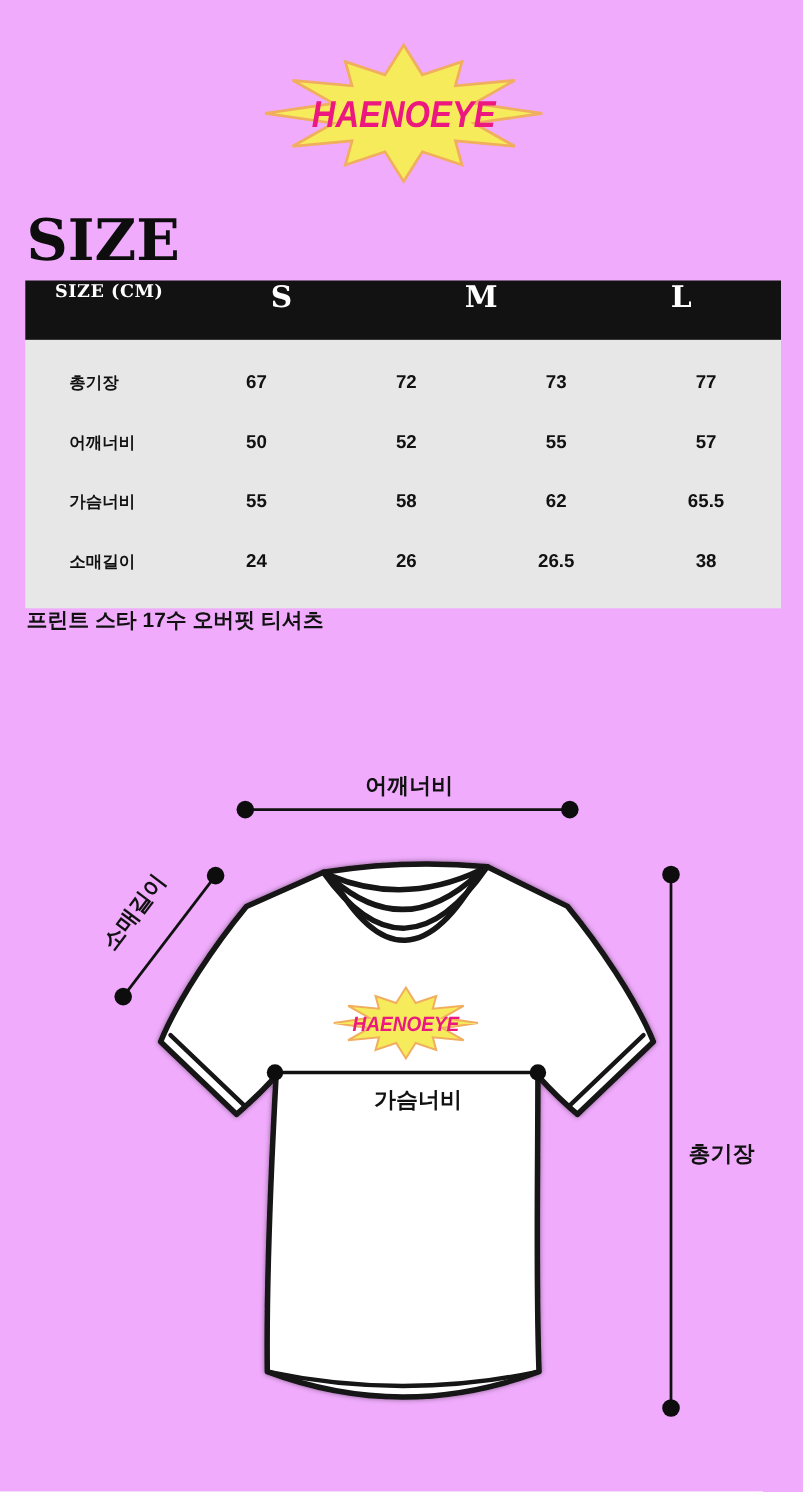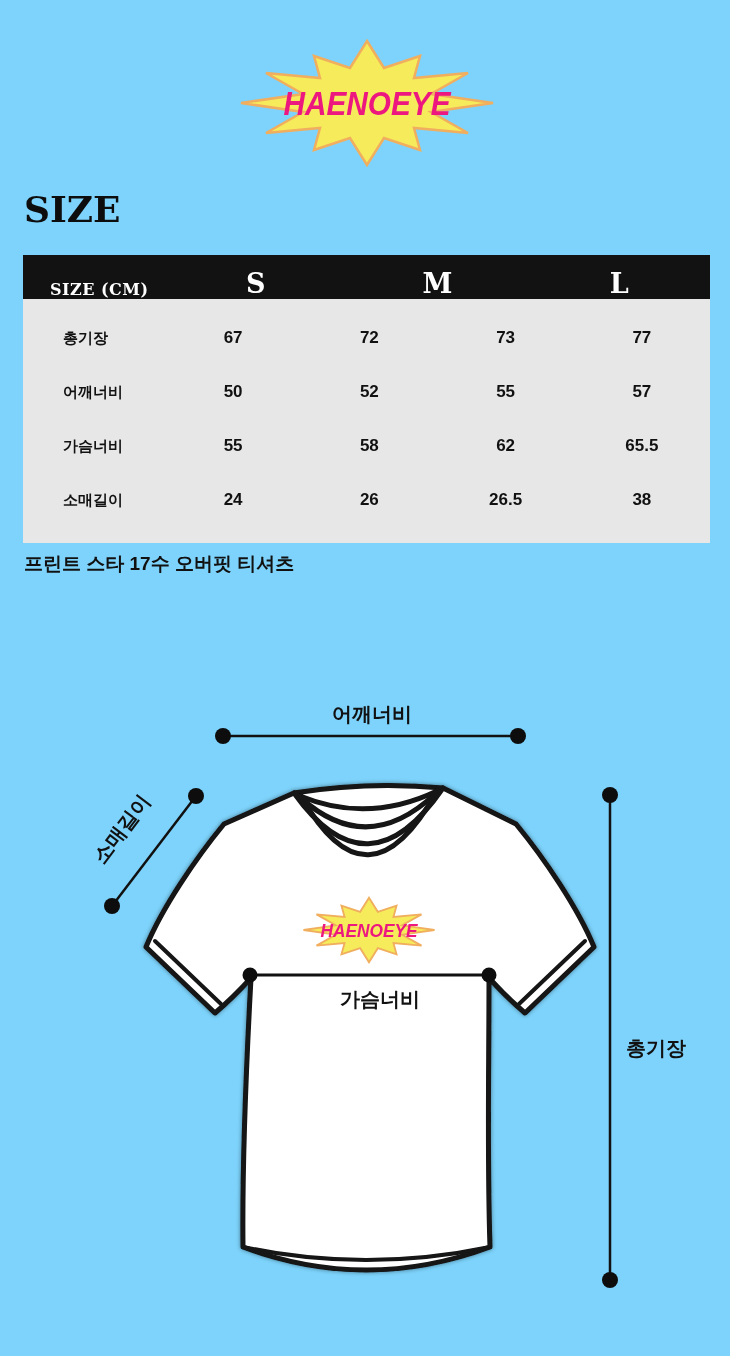--- a/index.html
+++ b/index.html
@@ -1,26 +1,26 @@
 <!DOCTYPE html>
 <html><head>
 <meta charset="utf-8">
 <style>
   html,body{margin:0;padding:0;background:#fff;}
-  .page{position:relative;width:730px;height:1356px;background:#7dd3fc;overflow:hidden;
+  .page{position:relative;width:730px;height:1356px;background:#f0abfc;overflow:hidden;
         font-family:"Liberation Sans",sans-serif;color:#111;}
   
   .brand-logo{position:absolute;left:0;top:20px;width:730px;height:185px;}
   
   .page-title{position:absolute;left:24px;top:188px;margin:0;
-              font-family:"DejaVu Serif",serif;font-weight:bold;font-size:36px;
+              font-family:"DejaVu Serif",serif;font-weight:bold;font-size:52px;
               letter-spacing:0px;color:#0d0d0d;}
   
   .size-table{position:absolute;left:23px;top:255px;width:687px;}
-  .thead{display:flex;align-items:flex-end;background:#121212;height:44px;color:#ffffff;}
+  .thead{display:flex;align-items:flex-start;background:#121212;height:54px;color:#ffffff;}
   .thead .tlabel{font-family:"DejaVu Serif",serif;font-weight:bold;font-size:16px;letter-spacing:.5px;}
   .tlabel{width:115px;padding-left:27px;flex:0 0 auto;}
   .tcol{flex:1;text-align:center;font-family:"DejaVu Serif",serif;font-weight:bold;font-size:27px;}
   .tbody{background:#e7e7e7;padding:12px 0 16px 0;}
   .trow{display:flex;align-items:center;height:54px;}
   .trow .tlabel{font-size:15px;font-weight:bold;padding-left:40px;width:102px;color:#111;}
   .tcell{flex:1;text-align:center;font-size:17px;font-weight:bold;color:#111;}
   
   .caption{position:absolute;left:24px;top:551px;font-size:19px;font-weight:bold;color:#111;}
   

